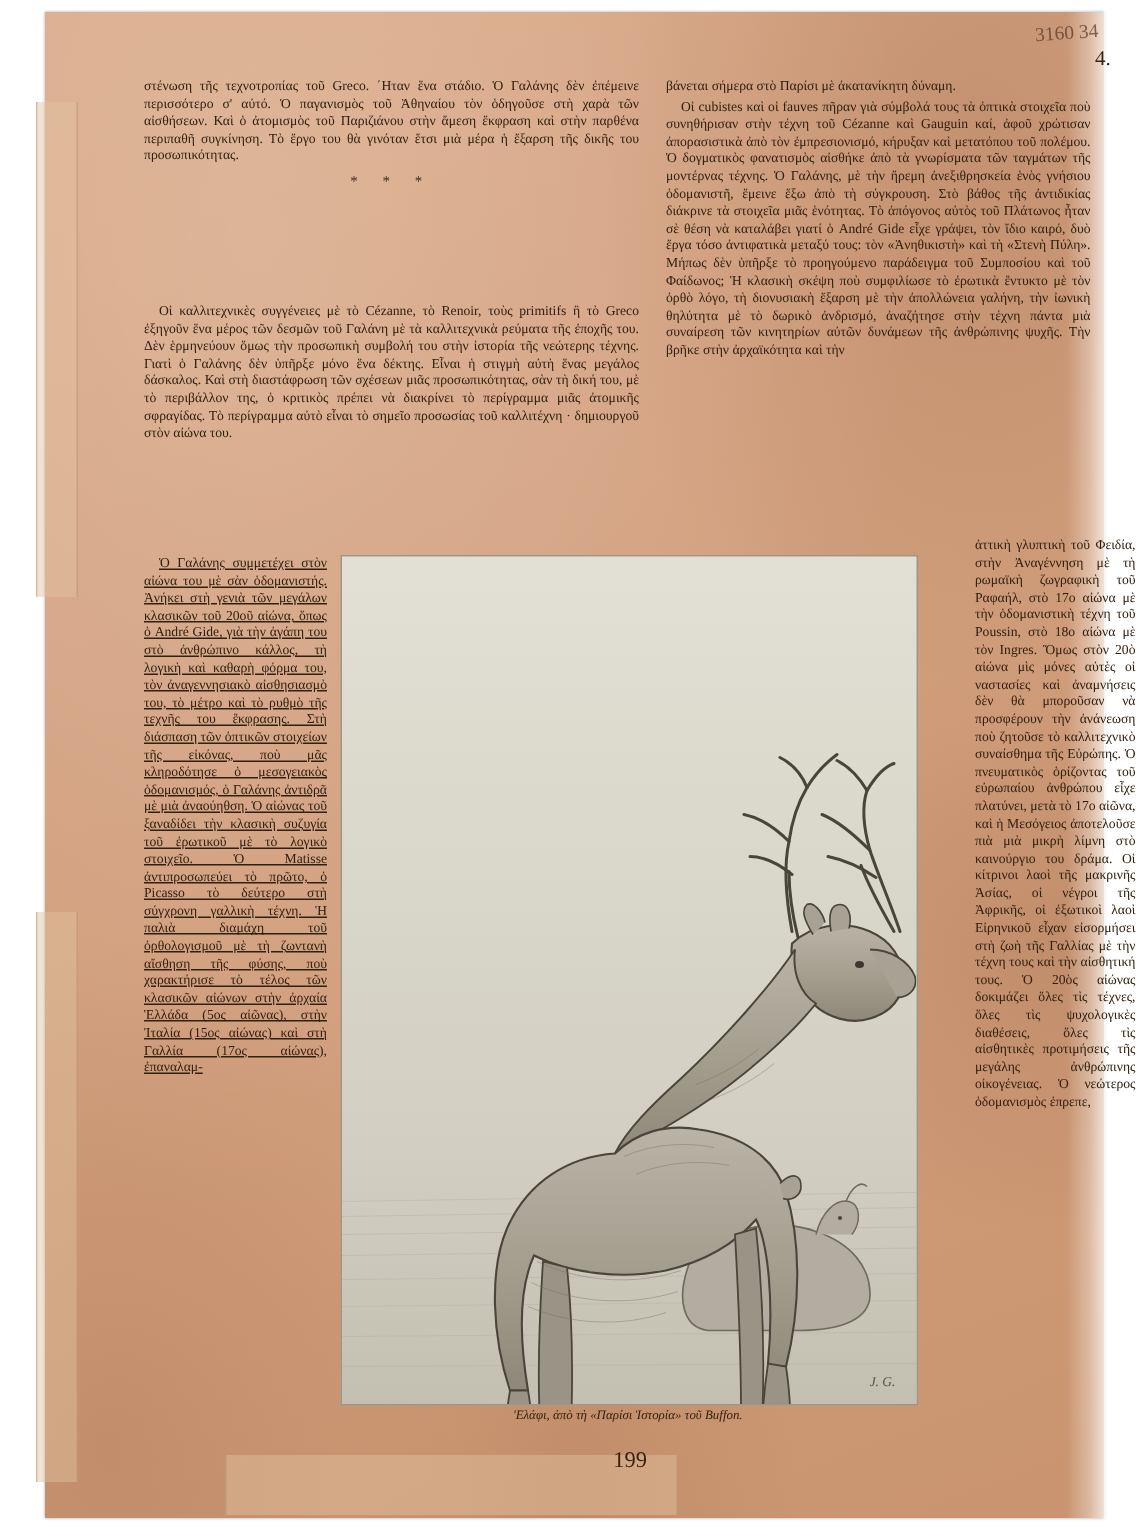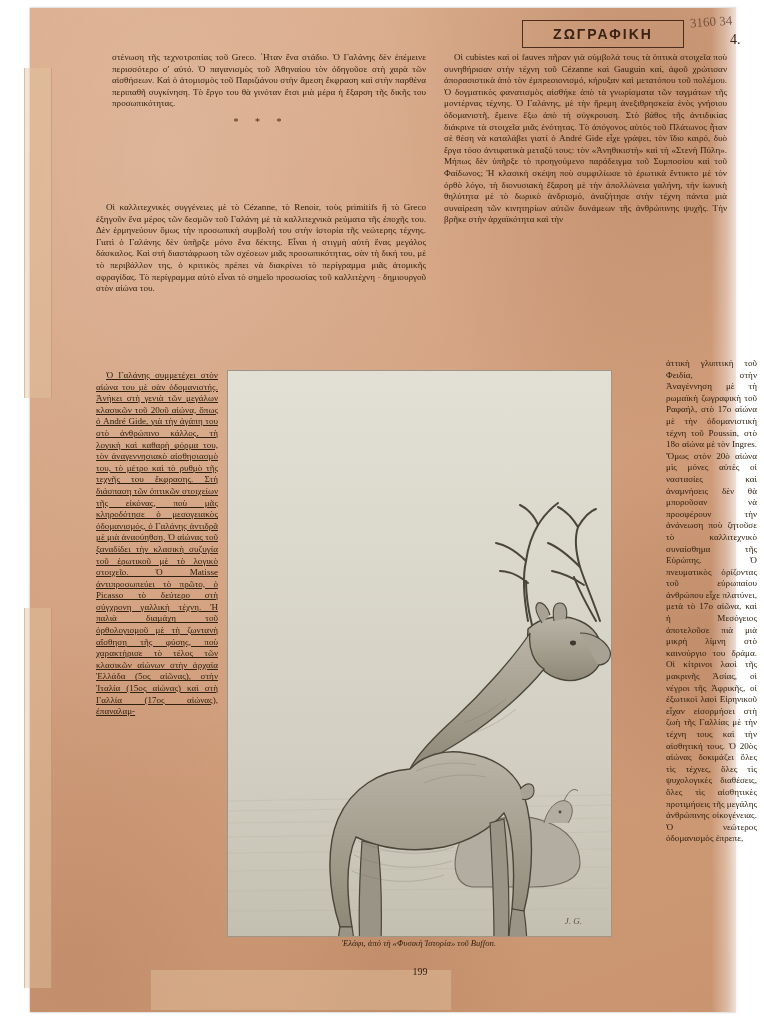--- a/index.html
+++ b/index.html
@@ -112,21 +112,21 @@
     text-align: justify;
     font-family: "Liberation Serif", serif;
   }
   #col-left-top  { left: 66px;  top: 44px;  width: 330px; }
   #col-right-top { left: 414px; top: 44px;  width: 283px; }
   #col-left-mid  { left: 66px;  top: 194px; width: 330px; }
   #col-narrow    { left: 66px;  top: 362px; width: 122px; text-decoration: underline; }
   #col-right-low { left: 620px; top: 350px; width: 107px; }
 
   .col p { margin: 0 0 2px 0; text-indent: 10px; }
-  .col p.noindent { text-indent: 0; margin-left: 16px; }
+  .col p.noindent { text-indent: 0; }
 
   .stars {
     text-align: center;
     letter-spacing: 7px;
     margin: 6px 0 4px 0;
     font-size: 10px;
     color: #42291a;
   }
 
   
@@ -156,63 +156,63 @@
     color: #34220f;
     font-style: italic;
     font-family: "Liberation Serif", serif;
   }
   #folio {
     position: absolute;
     left: 330px;
     top: 958px;
     width: 120px;
     text-align: center;
-    font-size: 10px;
+    font-size: 15px;
     color: #34220f;
     font-family: "Liberation Serif", serif;
   }
   #sig {
     position: absolute;
-    right: 29px;
+    right: 14px;
     bottom: 10px;
     font-size: 9px;
     color: #5c5446;
     font-style: italic;
   }
 </style>
 </head>
 <body>
 
 <div id="scan">
 
   <div id="sheet">
     <div id="tearstrip"></div>
 
     <div class="tape" style="left:-6px; top:60px; width:26px; height:330px;"></div>
     <div class="tape" style="left:-6px; top:600px; width:26px; height:380px;"></div>
     <div class="tape" style="left:120px; top:962px; width:300px; height:40px;"></div>
 
-    <div id="kicker">ΖΩΓΡΑΦΙΚΗ</div>
     <div id="archive-no">3160 34</div>
     <div id="page-num-top">4.</div>
 
     <div class="col" id="col-left-top">
       <p class="noindent">στένωση τῆς τεχνοτροπίας τοῦ Greco. ΄Ηταν ἕνα στάδιο. Ὁ Γαλάνης δὲν ἐπέμεινε περισσότερο σ' αὐτό. Ὁ παγανισμὸς τοῦ Ἀθηναίου τὸν ὁδηγοῦσε στὴ χαρὰ τῶν αἰσθήσεων. Καὶ ὁ ἀτομισμὸς τοῦ Παριζιάνου στὴν ἄμεση ἔκφραση καὶ στὴν παρθένα περιπαθῆ συγκίνηση. Τὸ ἔργο του θὰ γινόταν ἔτσι μιὰ μέρα ἡ ἔξαρση τῆς δικῆς του προσωπικότητας.</p>
       <div class="stars">*  *  *</div>
     </div>
 
     <div class="col" id="col-left-mid">
       <p>Οἱ καλλιτεχνικὲς συγγένειες μὲ τὸ Cézanne, τὸ Renoir, τοὺς primitifs ἢ τὸ Greco ἐξηγοῦν ἕνα μέρος τῶν δεσμῶν τοῦ Γαλάνη μὲ τὰ καλλιτεχνικὰ ρεύματα τῆς ἐποχῆς του. Δὲν ἑρμηνεύουν ὅμως τὴν προσωπικὴ συμβολή του στὴν ἱστορία τῆς νεώτερης τέχνης. Γιατὶ ὁ Γαλάνης δὲν ὑπῆρξε μόνο ἕνα δέκτης. Εἶναι ἡ στιγμὴ αὐτὴ ἕνας μεγάλος δάσκαλος. Καὶ στὴ διαστάφρωση τῶν σχέσεων μιᾶς προσωπικότητας, σὰν τὴ δική του, μὲ τὸ περιβάλλον της, ὁ κριτικὸς πρέπει νὰ διακρίνει τὸ περίγραμμα μιᾶς ἀτομικῆς σφραγίδας. Τὸ περίγραμμα αὐτὸ εἶναι τὸ σημεῖο προσωσίας τοῦ καλλιτέχνη · δημιουργοῦ στὸν αἰώνα του.</p>
     </div>
 
     <div class="col" id="col-narrow">
       <p>Ὁ Γαλάνης συμμετέχει στὸν αἰώνα του μὲ σὰν ὁδομανιστής. Ἀνήκει στὴ γενιὰ τῶν μεγάλων κλασικῶν τοῦ 20οῦ αἰώνα, ὅπως ὁ André Gide, γιὰ τὴν ἀγάπη του στὸ ἀνθρώπινο κάλλος, τὴ λογικὴ καὶ καθαρὴ φόρμα του, τὸν ἀναγεννησιακὸ αἰσθησιασμὸ του, τὸ μέτρο καὶ τὸ ρυθμὸ τῆς τεχνῆς του ἔκφρασης. Στὴ διάσπαση τῶν ὀπτικῶν στοιχείων τῆς εἰκόνας, ποὺ μᾶς κληροδότησε ὁ μεσογειακὸς ὁδομανισμός, ὁ Γαλάνης ἀντιδρᾶ μὲ μιὰ ἀναούηθση. Ὁ αἰώνας τοῦ ξαναδίδει τὴν κλασικὴ συζυγία τοῦ ἐρωτικοῦ μὲ τὸ λογικὸ στοιχεῖο. Ὁ Matisse ἀντιπροσωπεύει τὸ πρῶτο, ὁ Picasso τὸ δεύτερο στὴ σύγχρονη γαλλικὴ τέχνη. Ἡ παλιὰ διαμάχη τοῦ ὀρθολογισμοῦ μὲ τὴ ζωντανὴ αἴσθηση τῆς φύσης, ποὺ χαρακτήρισε τὸ τέλος τῶν κλασικῶν αἰώνων στὴν ἀρχαία Ἑλλάδα (5ος αἰῶνας), στὴν Ἰταλία (15ος αἰώνας) καὶ στὴ Γαλλία (17ος αἰώνας), ἐπαναλαμ-</p>
     </div>
 
     <div class="col" id="col-right-top">
+      <p class="noindent">βάνεται σήμερα στὸ Παρίσι μὲ ἀκατανίκητη δύναμη.</p>
       <p>Οἱ cubistes καὶ οἱ fauves πῆραν γιὰ σύμβολά τους τὰ ὀπτικὰ στοιχεῖα ποὺ συνηθήρισαν στὴν τέχνη τοῦ Cézanne καὶ Gauguin καί, ἀφοῦ χρώτισαν ἀπορασιστικὰ ἀπὸ τὸν ἐμπρεσιονισμό, κήρυξαν καὶ μετατόπου τοῦ πολέμου. Ὁ δογματικὸς φανατισμὸς αἰσθήκε ἀπὸ τὰ γνωρίσματα τῶν ταγμάτων τῆς μοντέρνας τέχνης. Ὁ Γαλάνης, μὲ τὴν ἤρεμη ἀνεξιθρησκεία ἑνὸς γνήσιου ὁδομανιστῆ, ἔμεινε ἔξω ἀπὸ τὴ σύγκρουση. Στὸ βάθος τῆς ἀντιδικίας διάκρινε τὰ στοιχεῖα μιᾶς ἑνότητας. Τὸ ἀπόγονος αὐτὸς τοῦ Πλάτωνος ἦταν σὲ θέση νὰ καταλάβει γιατί ὁ André Gide εἶχε γράψει, τὸν ἴδιο καιρό, δυὸ ἔργα τόσο ἀντιφατικὰ μεταξύ τους: τὸν «Ἀνηθικιστὴ» καὶ τὴ «Στενὴ Πύλη». Μήπως δὲν ὑπῆρξε τὸ προηγούμενο παράδειγμα τοῦ Συμποσίου καὶ τοῦ Φαίδωνος; Ἡ κλασικὴ σκέψη ποὺ συμφιλίωσε τὸ ἐρωτικὰ ἔντυκτο μὲ τὸν ὀρθὸ λόγο, τὴ διονυσιακὴ ἔξαρση μὲ τὴν ἀπολλώνεια γαλήνη, τὴν ἰωνικὴ θηλύτητα μὲ τὸ δωρικὸ ἀνδρισμό, ἀναζήτησε στὴν τέχνη πάντα μιὰ συναίρεση τῶν κινητηρίων αὐτῶν δυνάμεων τῆς ἀνθρώπινης ψυχῆς. Τὴν βρῆκε στὴν ἀρχαϊκότητα καὶ τὴν</p>
     </div>
 
     <div class="col" id="col-right-low">
       <p class="noindent">ἀττικὴ γλυπτικὴ τοῦ Φειδία, στὴν Ἀναγέννηση μὲ τὴ ρωμαϊκὴ ζωγραφικὴ τοῦ Ραφαήλ, στὸ 17ο αἰώνα μὲ τὴν ὁδομανιστικὴ τέχνη τοῦ Poussin, στὸ 18ο αἰώνα μὲ τὸν Ingres. Ὅμως στὸν 20ὸ αἰώνα μὶς μόνες αὐτὲς οἱ ναστασίες καὶ ἀναμνήσεις δὲν θὰ μποροῦσαν νὰ προσφέρουν τὴν ἀνάνεωση ποὺ ζητοῦσε τὸ καλλιτεχνικὸ συναίσθημα τῆς Εὐρώπης. Ὁ πνευματικὸς ὁρίζοντας τοῦ εὐρωπαίου ἀνθρώπου εἶχε πλατύνει, μετὰ τὸ 17ο αἰῶνα, καὶ ἡ Μεσόγειος ἀποτελοῦσε πιὰ μιὰ μικρὴ λίμνη στὸ καινούργιο του δράμα. Οἱ κίτρινοι λαοὶ τῆς μακρινῆς Ἀσίας, οἱ νέγροι τῆς Ἀφρικῆς, οἱ ἐξωτικοὶ λαοὶ Εἰρηνικοῦ εἶχαν εἰσορμήσει στὴ ζωὴ τῆς Γαλλίας μὲ τὴν τέχνη τους καὶ τὴν αἰσθητική τους. Ὁ 20ὸς αἰώνας δοκιμάζει ὅλες τὶς τέχνες, ὅλες τὶς ψυχολογικὲς διαθέσεις, ὅλες τὶς αἰσθητικὲς προτιμήσεις τῆς μεγάλης ἀνθρώπινης οἰκογένειας. Ὁ νεώτερος ὁδομανισμὸς ἐπρεπε,</p>
     </div>
 
     <div id="figure">
       <div class="plate"></div>
 
@@ -331,17 +331,17 @@
           <line x1="84" y1="718" x2="94" y2="708"></line>
           <line x1="170" y1="714" x2="180" y2="704"></line>
           <line x1="210" y1="716" x2="220" y2="706"></line>
           <line x1="330" y1="722" x2="340" y2="712"></line>
         </g>
       </svg>
 
       <div id="sig">J. G.</div>
     </div>
 
-    <div id="caption">'Ελάφι, ἀπὸ τὴ «Φυσικὴ Ἱστορία» τοῦ Buffon.</div>
+    <div id="caption">'Ελάφι, ἀπὸ τὴ «Παρίσι Ἱστορία» τοῦ Buffon.</div>
     <div id="folio">199</div>
 
   </div>
 </div>
 
 </body></html>

